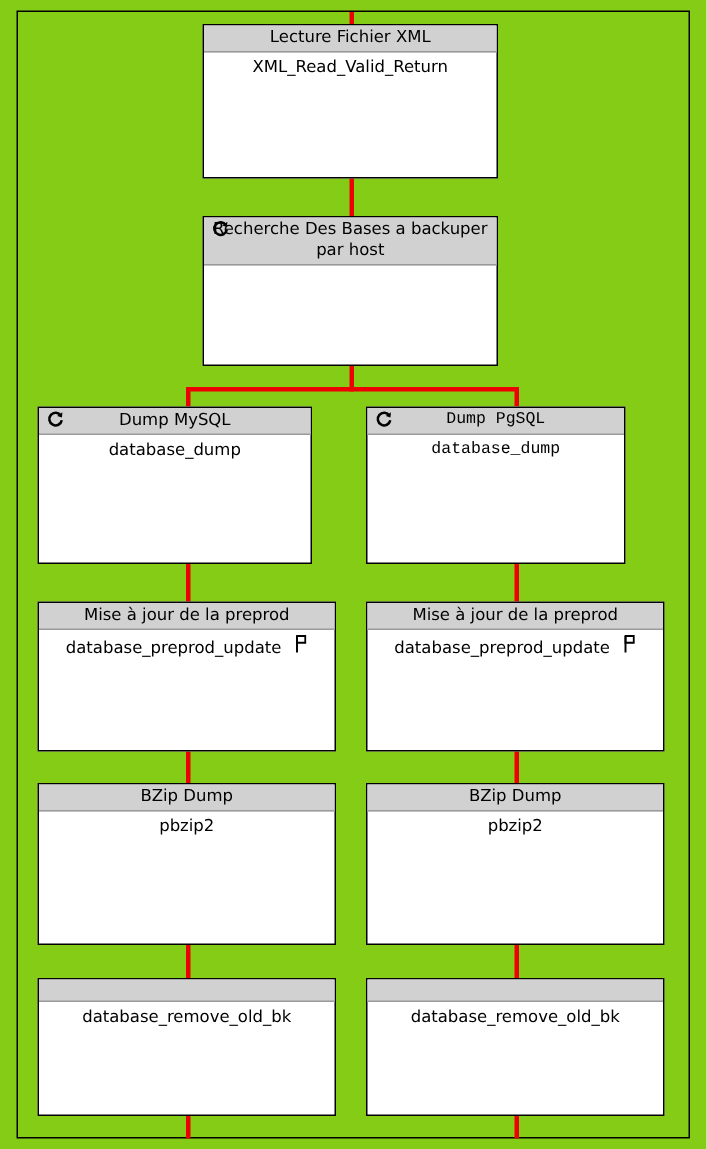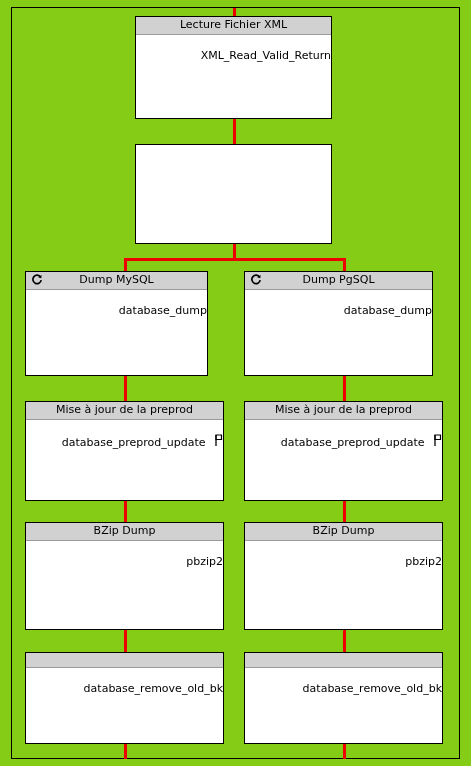--- a/index.html
+++ b/index.html
@@ -61,24 +61,24 @@
     position: absolute;
     left: 4px;
     top: 0px;
     width: 14px;
     height: 15px;
     display: flex;
     align-items: center;
     justify-content: center;
   }
   .node-body {
-    text-align: right;
+    text-align: center;
     font-size: 11px;
     color: #000000;
-    padding-top: 14px;
+    padding-top: 3px;
     line-height: 14px;
     white-space: nowrap;
   }
   .flag-icon {
     display: inline-block;
     vertical-align: -1px;
     margin-left: 5px;
   }
 </style>
 </head>
@@ -113,38 +113,47 @@
   <div class="node" style="left:135px; top:16px; width:197px; height:103px;">
     <div class="node-header">
       <span>Lecture Fichier XML</span>
     </div>
     <div class="node-body">
       <span>XML_Read_Valid_Return</span>
     </div>
   </div>
 
   <div class="node" style="left:135px; top:144px; width:197px; height:100px;">
-  </div>
-
-  <div class="node" style="left:25px; top:271px; width:183px; height:105px;">
-    <div class="node-header">
+    <div class="node-header two-line">
       <span class="loop-icon">
         <svg width="12" height="12" viewBox="0 0 12 12">
           <path d="M9.6 3.1 A4.2 4.2 0 1 0 10.2 6.2" fill="none" stroke="#000" stroke-width="1.7"></path>
           <path d="M10.6 0.9 L10.3 4.3 L7.1 3.3 Z" fill="#000"></path>
         </svg>
       </span>
+      <span>Recherche Des Bases a backuper par host</span>
+    </div>
+  </div>
+
+  <div class="node" style="left:25px; top:271px; width:183px; height:105px;">
+    <div class="node-header">
+      <span class="loop-icon">
+        <svg width="12" height="12" viewBox="0 0 12 12">
+          <path d="M9.6 3.1 A4.2 4.2 0 1 0 10.2 6.2" fill="none" stroke="#000" stroke-width="1.7"></path>
+          <path d="M10.6 0.9 L10.3 4.3 L7.1 3.3 Z" fill="#000"></path>
+        </svg>
+      </span>
       <span>Dump MySQL</span>
     </div>
     <div class="node-body">
       <span>database_dump</span>
     </div>
   </div>
 
-  <div class="node" style="left:244px; top:271px; width:189px; height:105px;">
+  <div class="node" style="left:244px; top:271px; width:173px; height:105px;font-family:Liberation Mono, monospace;">
     <div class="node-header">
       <span class="loop-icon">
         <svg width="12" height="12" viewBox="0 0 12 12">
           <path d="M9.6 3.1 A4.2 4.2 0 1 0 10.2 6.2" fill="none" stroke="#000" stroke-width="1.7"></path>
           <path d="M10.6 0.9 L10.3 4.3 L7.1 3.3 Z" fill="#000"></path>
         </svg>
       </span>
       <span>Dump PgSQL</span>
     </div>
     <div class="node-body">

